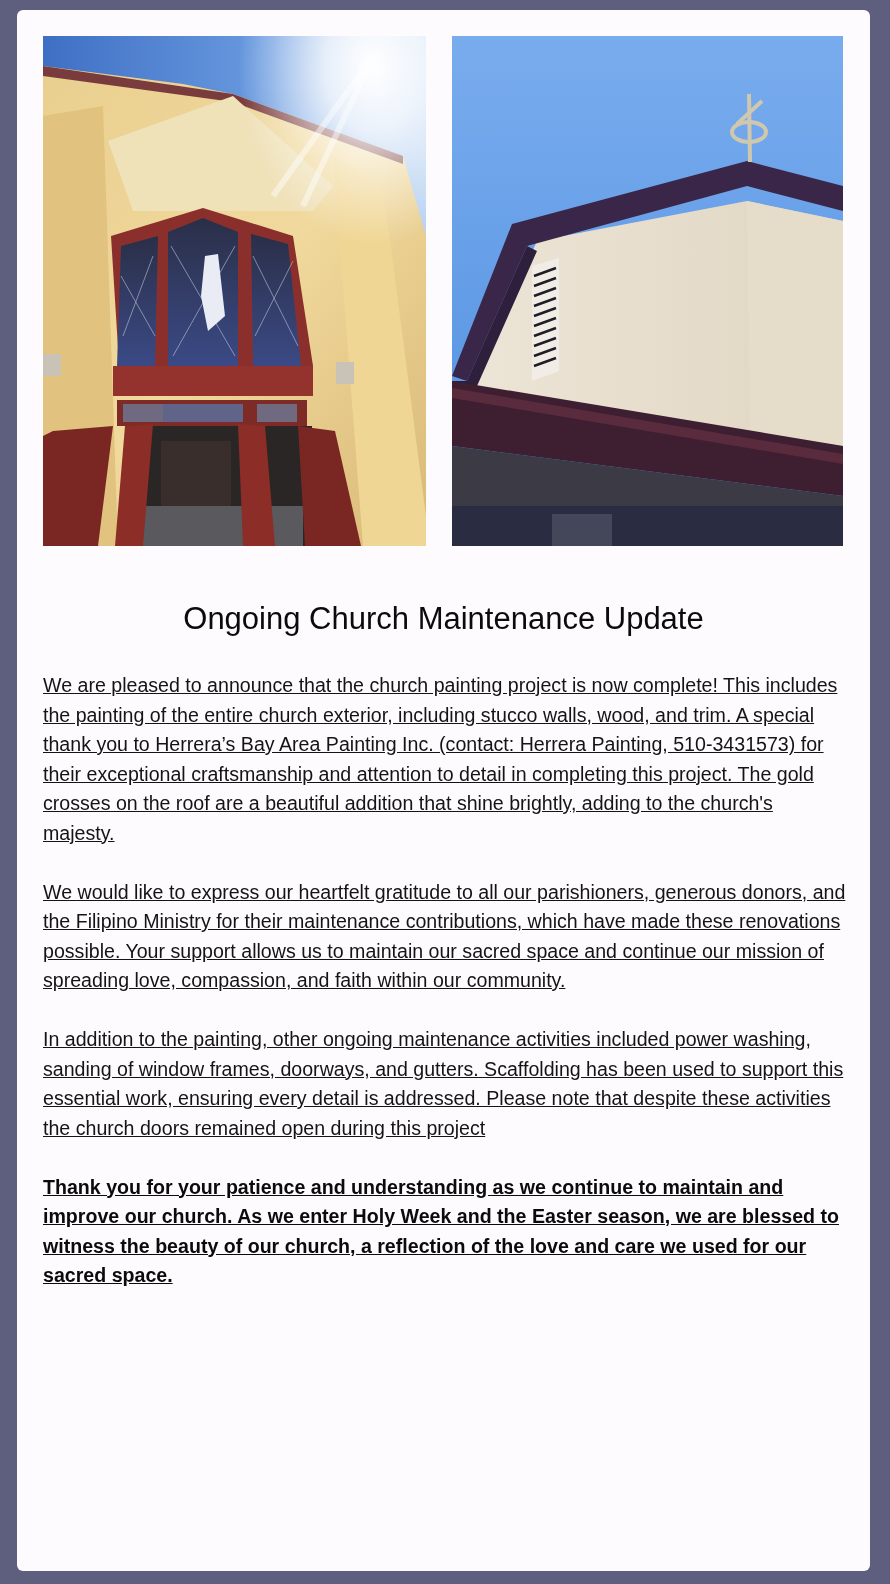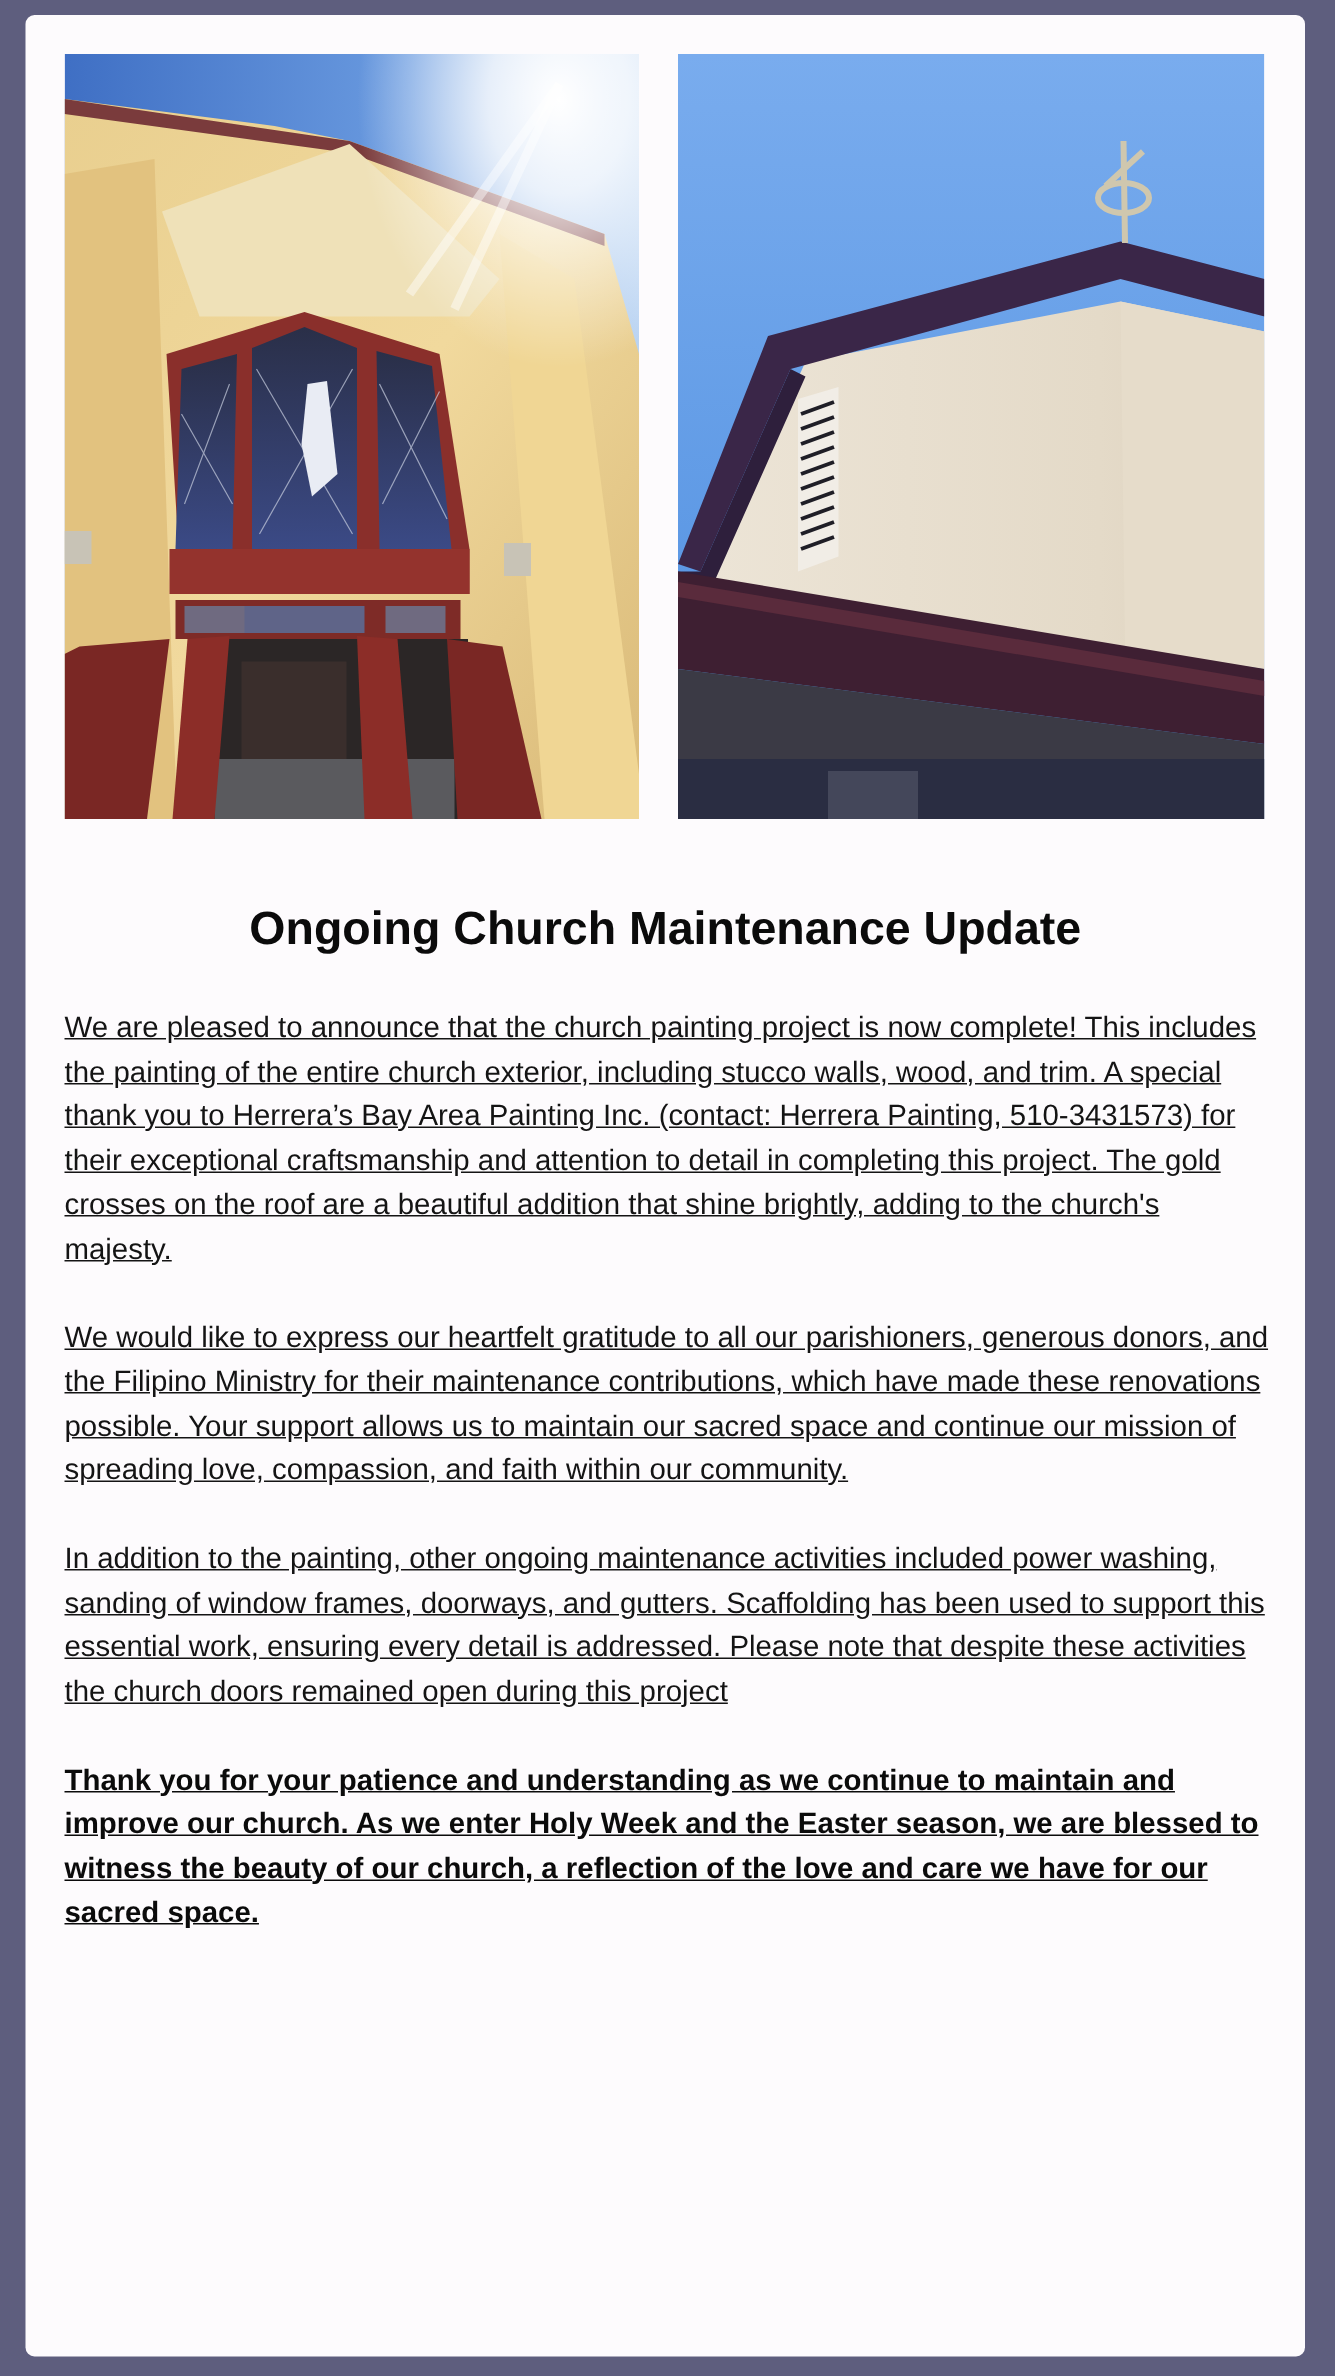--- a/index.html
+++ b/index.html
@@ -42,21 +42,21 @@
     .photo-right { left: 409px; width: 391px; }
     .photo svg { display: block; width: 100%; height: 100%; }
 
     .title {
       position: absolute;
       left: 0;
       top: 589px;
       width: 853px;
       text-align: center;
       font-size: 31px;
-      font-weight: bold;
+      font-weight: normal;
       line-height: 40px;
       margin: 0;
       color: #0b0b0b;
     }
     .body-text {
       position: absolute;
       left: 26px;
       top: 661px;
       width: 804px;
       font-size: 19.6px;
@@ -208,16 +208,16 @@
       </svg>
     </div>
   </div>
 
   <h1 class="title">Ongoing Church Maintenance Update</h1>
 
   <div class="body-text">
     <p>We are pleased to announce that the church painting project is now complete! This includes the painting of the entire church exterior, including stucco walls, wood, and trim. A special thank you to Herrera’s Bay Area Painting Inc. (contact: Herrera Painting, 510-3431573) for their exceptional craftsmanship and attention to detail in completing this project. The gold crosses on the roof are a beautiful addition that shine brightly, adding to the church's majesty.</p>
     <p>We would like to express our heartfelt gratitude to all our parishioners, generous donors, and the Filipino Ministry for their maintenance contributions, which have made these renovations possible. Your support allows us to maintain our sacred space and continue our mission of spreading love, compassion, and faith within our community.</p>
     <p>In addition to the painting, other ongoing maintenance activities included power washing, sanding of window frames, doorways, and gutters. Scaffolding has been used to support this essential work, ensuring every detail is addressed. Please note that despite these activities the church doors remained open during this project</p>
-    <p class="bold">Thank you for your patience and understanding as we continue to maintain and improve our church. As we enter Holy Week and the Easter season, we are blessed to witness the beauty of our church, a reflection of the love and care we have for our sacred space.</p>
+    <p class="bold">Thank you for your patience and understanding as we continue to maintain and improve our church. As we enter Holy Week and the Easter season, we are blessed to witness the beauty of our church, a reflection of the love and care we used for our sacred space.</p>
   </div>
 
 </div>
 
 </body></html>

